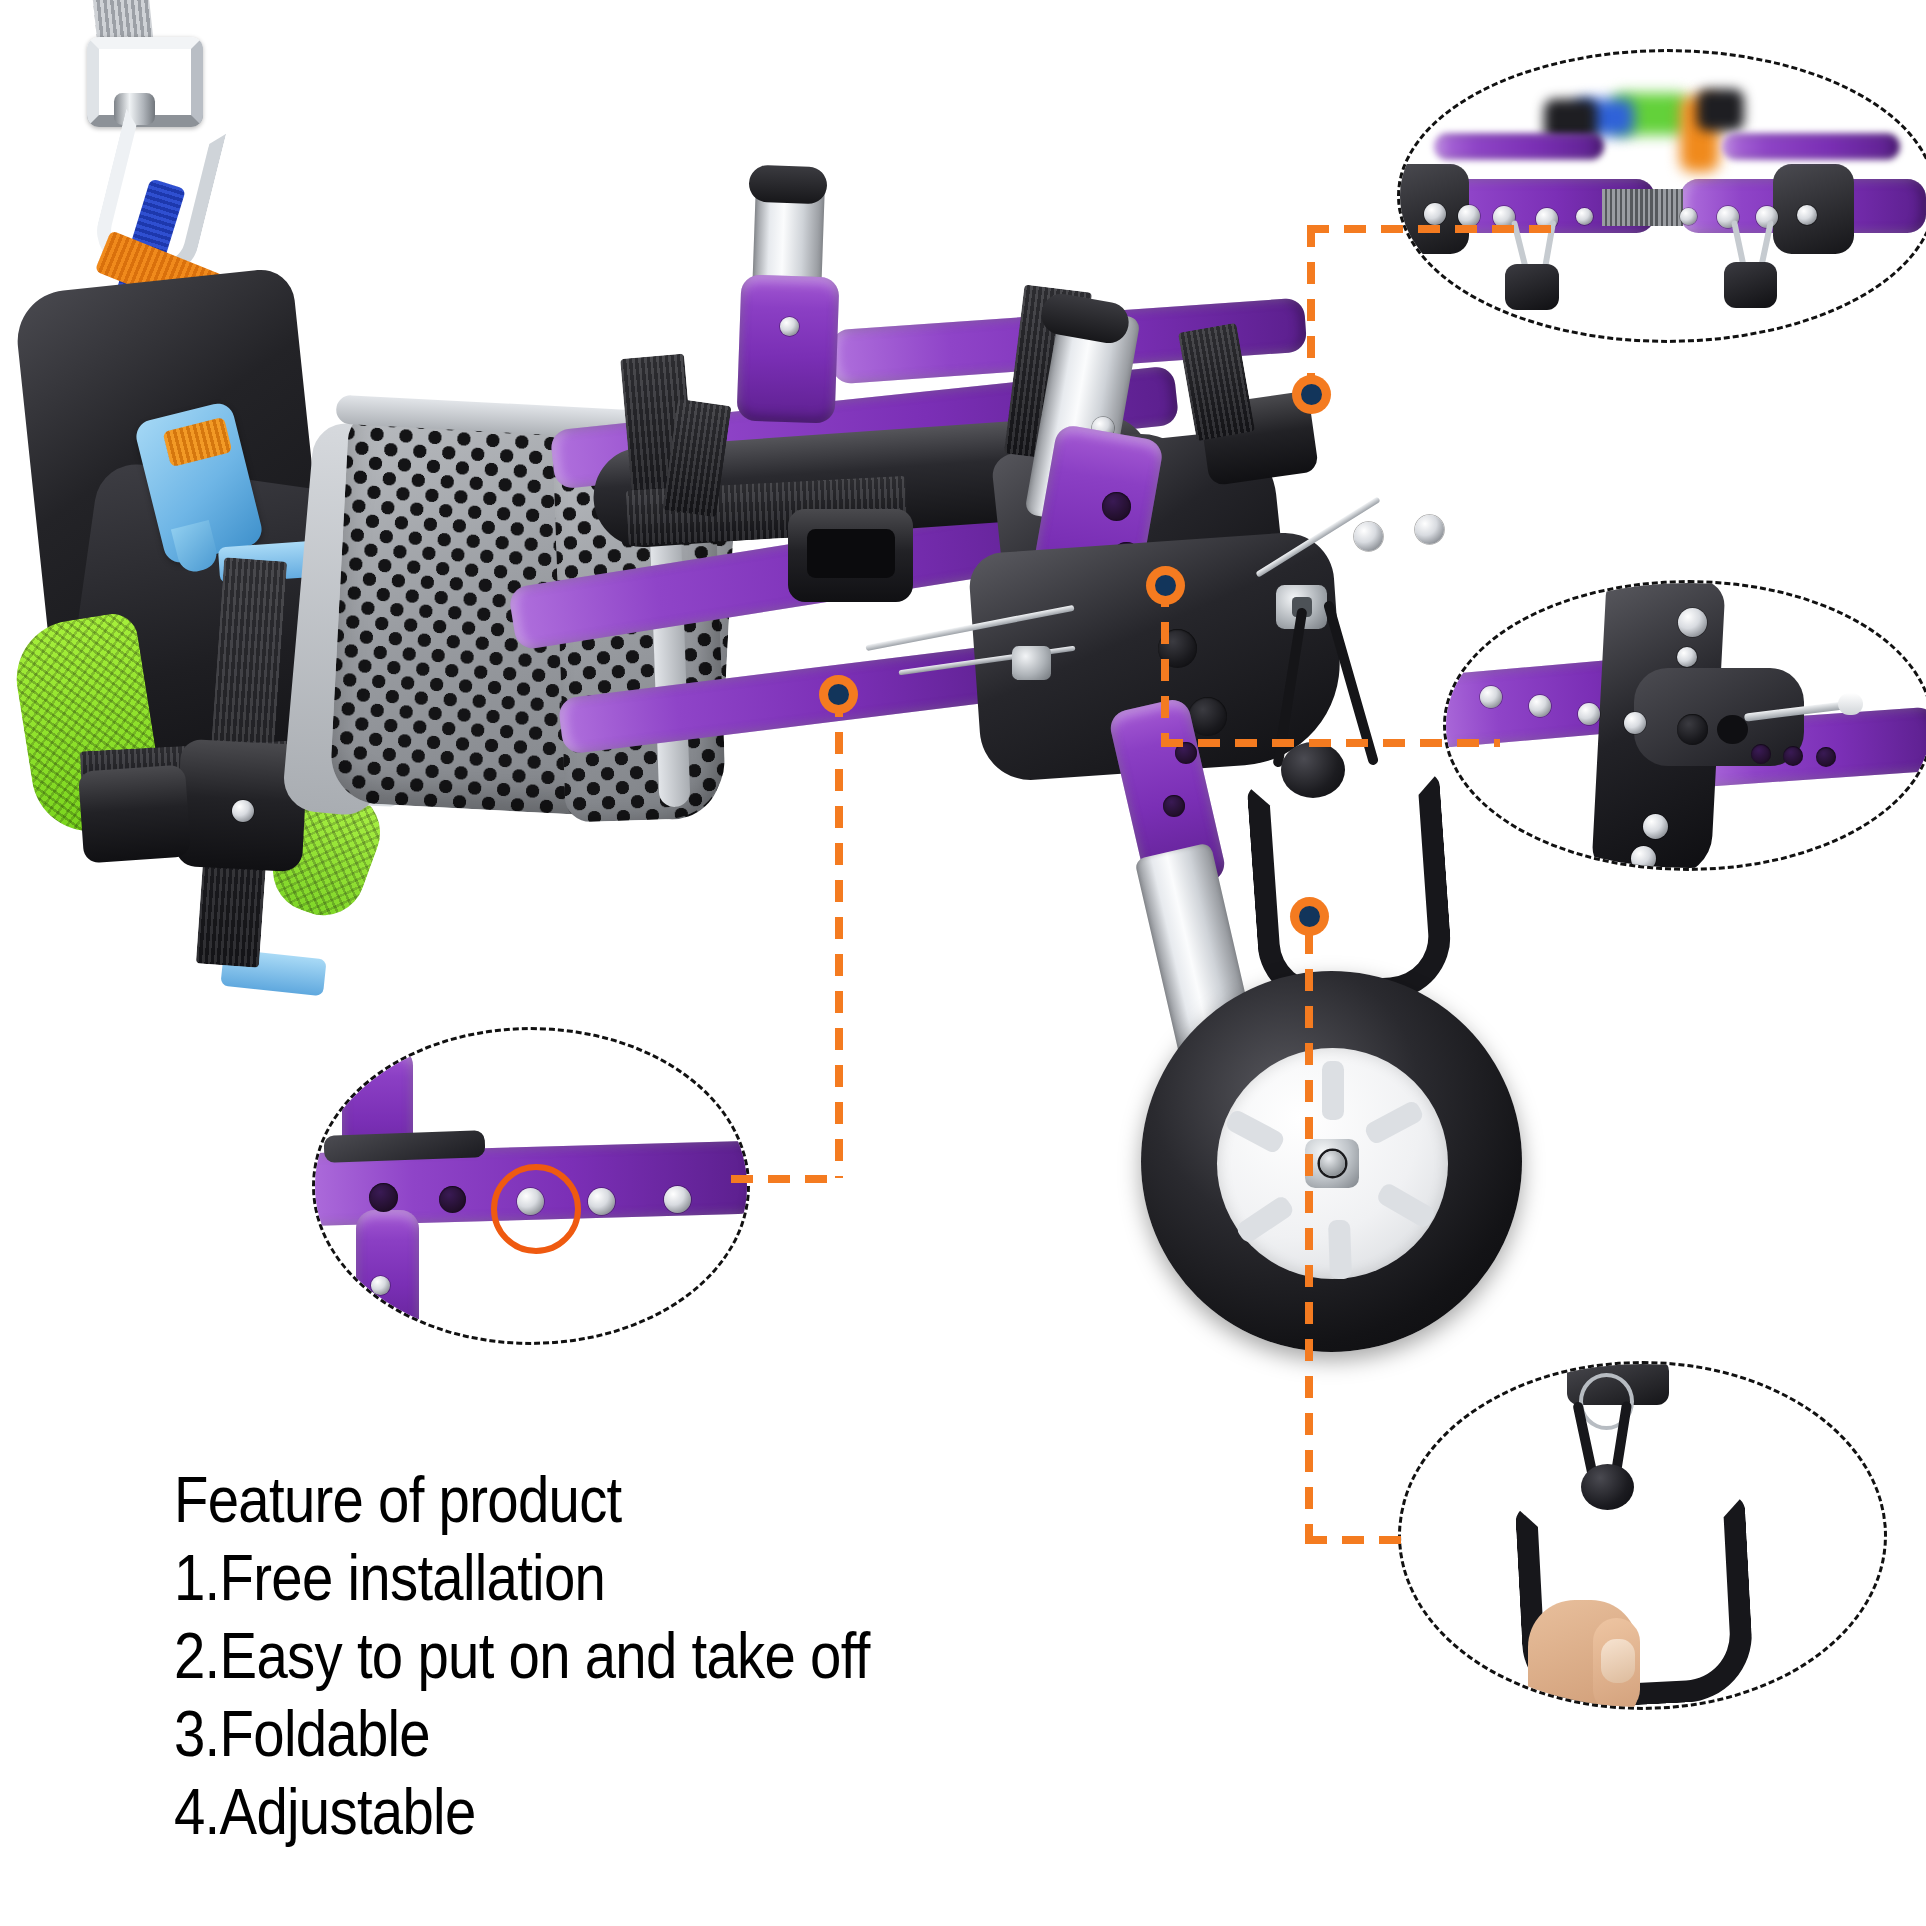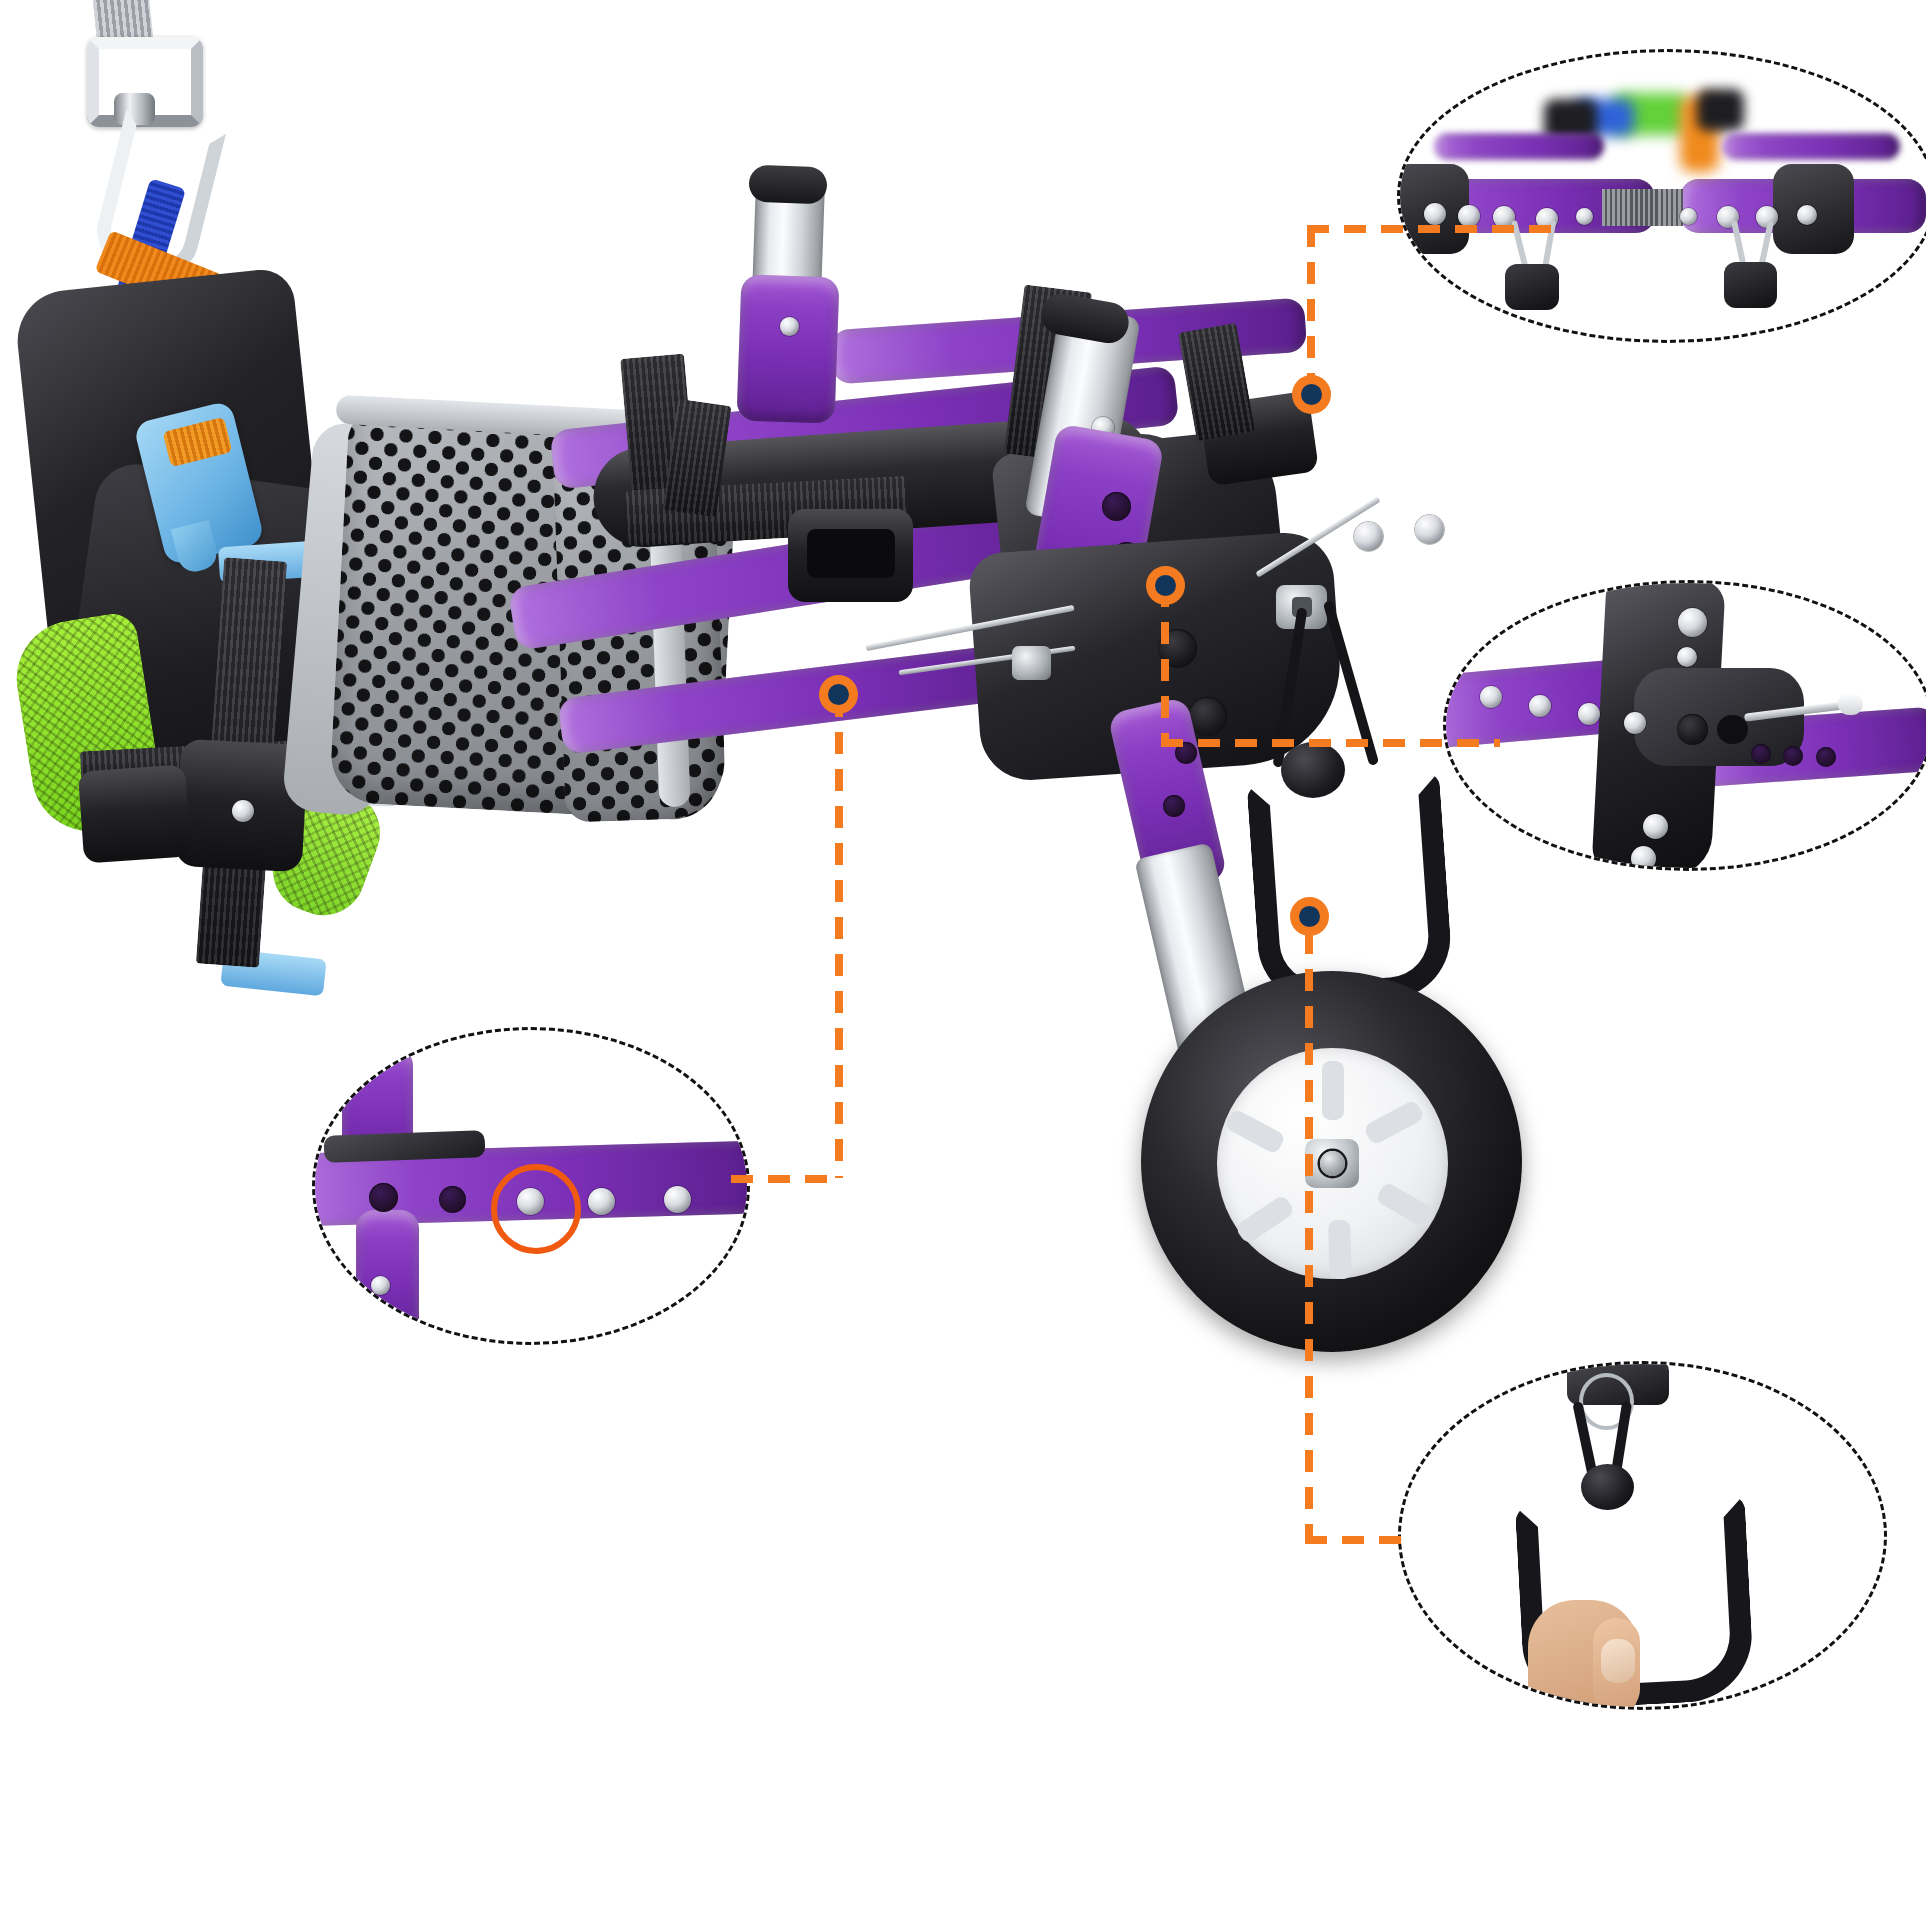--- a/index.html
+++ b/index.html
@@ -419,15 +419,22 @@
   <div class="odot" style="left:1146px;top:566px;"></div>
 
   <div class="oline ov" style="left:835px;top:695px;height:483px;"></div>
   <div class="oline oh" style="left:731px;top:1175px;width:110px;"></div>
   <div class="odot" style="left:819px;top:675px;"></div>
 
   <div class="oline ov" style="left:1305px;top:932px;height:610px;"></div>
   <div class="oline oh" style="left:1305px;top:1536px;width:102px;"></div>
   <div class="odot" style="left:1290px;top:897px;"></div>
 
+  <div id="features">
+    <div class="ln">Feature of product</div>
+    <div class="ln">1.Free installation</div>
+    <div class="ln">2.Easy to put on and take off</div>
+    <div class="ln">3.Foldable</div>
+    <div class="ln">4.Adjustable</div>
+  </div>
 
 </div>
 
 
 </body></html>

